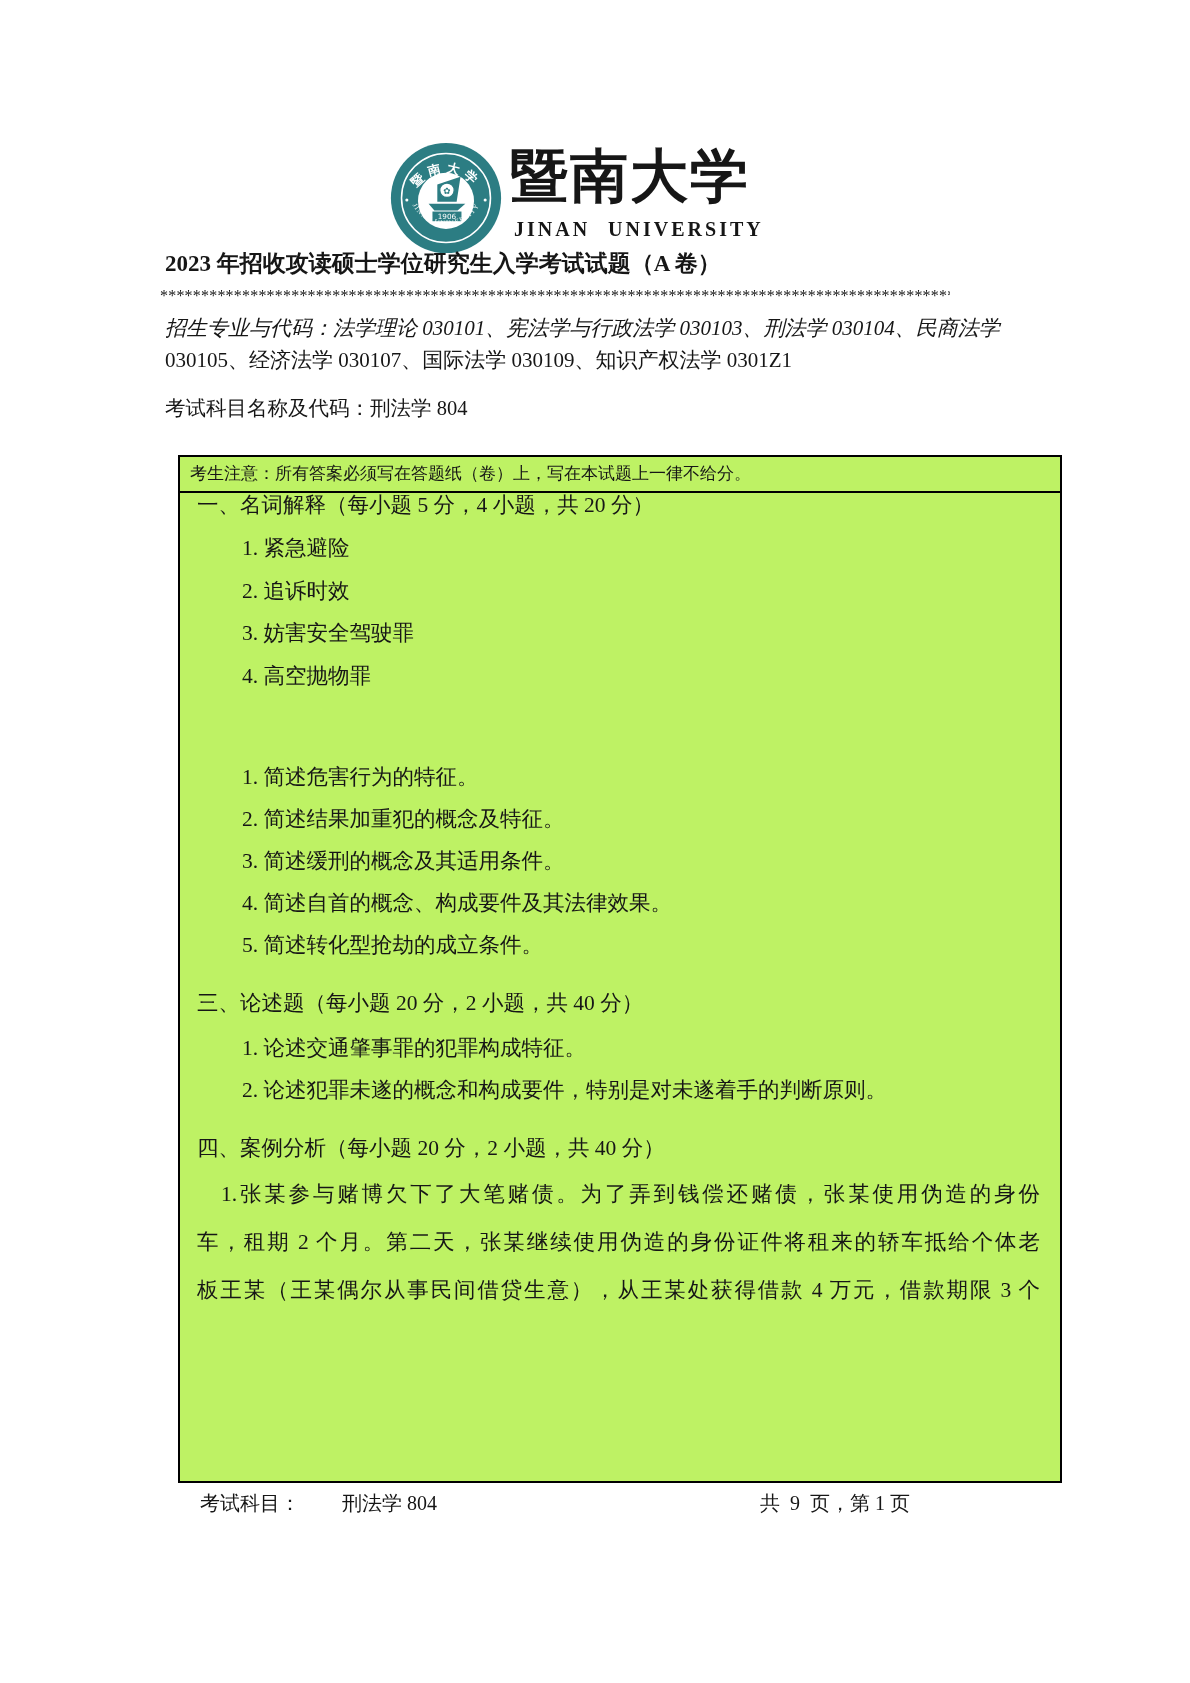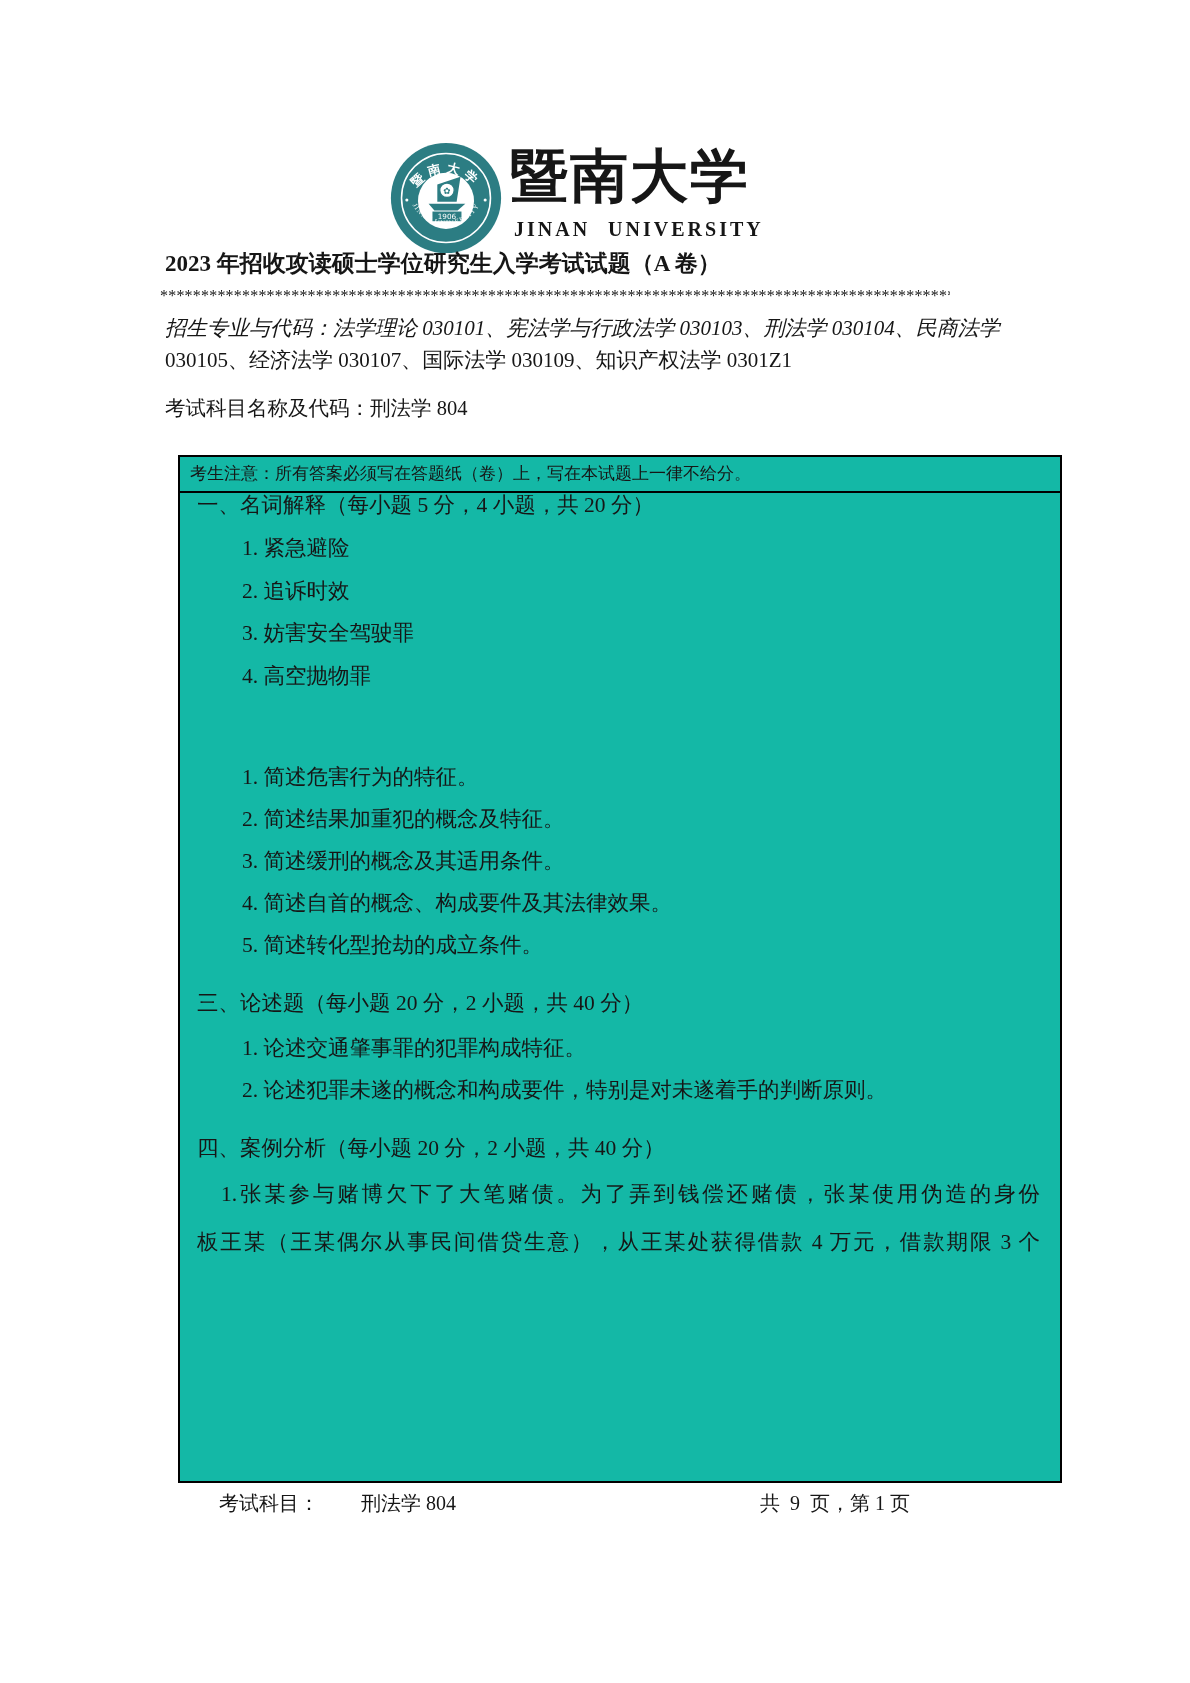--- a/index.html
+++ b/index.html
@@ -32,37 +32,37 @@
     position:absolute; left:160px; top:287px; width:790px; overflow:hidden;
     font-size:16px; letter-spacing:0.2px; white-space:nowrap;
   }
   .majors-1 { position:absolute; left:165px; top:314px; font-size:21px; white-space:nowrap;font-style:italic; }
   .majors-2 { position:absolute; left:165px; top:346px; font-size:21px; white-space:nowrap; }
   .subject-line { position:absolute; left:165px; top:394px; font-size:20.5px; white-space:nowrap; }
 
   
   .exam-box {
     position:absolute; left:178px; top:455px; width:884px; height:1028px;
-    border:2px solid #000; box-sizing:border-box; background:#14b8a6;
+    border:2px solid #000; box-sizing:border-box; background:#bef264;
   }
   .notice-row {
     position:absolute; left:0; right:0; top:0; height:34px; line-height:34px;
     border-bottom:2px solid #000; padding-left:10px; font-size:17px; white-space:nowrap;
   }
   .sec-heading { position:absolute; left:17px; font-size:21.5px; white-space:nowrap; }
   .q-item { position:absolute; left:62px; font-size:21.5px; white-space:nowrap; }
   .case-para {
     position:absolute; left:17px; right:20px; top:713px;
     font-size:21.5px; line-height:48px;
   }
   .case-line { text-align:justify; text-align-last:justify; }
   .case-line.first { text-indent:24px; }
 
   
-  .footer-left { position:absolute; left:200px; top:1490px; font-size:20px; white-space:nowrap;margin-left:19px; }
+  .footer-left { position:absolute; left:200px; top:1490px; font-size:20px; white-space:nowrap; }
   .footer-left .subj { margin-left:42px; }
   .footer-pages {
     position:absolute; left:760px; top:1490px; width:240px; text-align:left;
     font-size:20px; white-space:pre;
   }
 </style>
 </head>
 <body>
 
 <div class="page">
@@ -123,20 +123,21 @@
     <div class="q-item" style="top:473px">5.  简述转化型抢劫的成立条件。</div>
 
     <div class="sec-heading" style="top:531px">三、论述题（每小题 20 分，2 小题，共 40 分）</div>
     <div class="q-item" style="top:576px">1.  论述交通肇事罪的犯罪构成特征。</div>
     <div class="q-item" style="top:618px">2.  论述犯罪未遂的概念和构成要件，特别是对未遂着手的判断原则。</div>
 
     <div class="sec-heading" style="top:676px">四、案例分析（每小题 20 分，2 小题，共 40 分）</div>
 
     <div class="case-para">
       <div class="case-line first">1.张某参与赌博欠下了大笔赌债。为了弄到钱偿还赌债，张某使用伪造的身份</div>
+      <div class="case-line">车，租期 2 个月。第二天，张某继续使用伪造的身份证件将租来的轿车抵给个体老</div>
       <div class="case-line">板王某（王某偶尔从事民间借贷生意），从王某处获得借款 4 万元，借款期限 3 个</div>
     </div>
   </div>
 
   <div class="footer-left">
     <span>考试科目：</span><span class="subj">刑法学 804</span>
   </div>
   <div class="footer-pages">共  9  页，第 1 页</div>
 
 </div>

